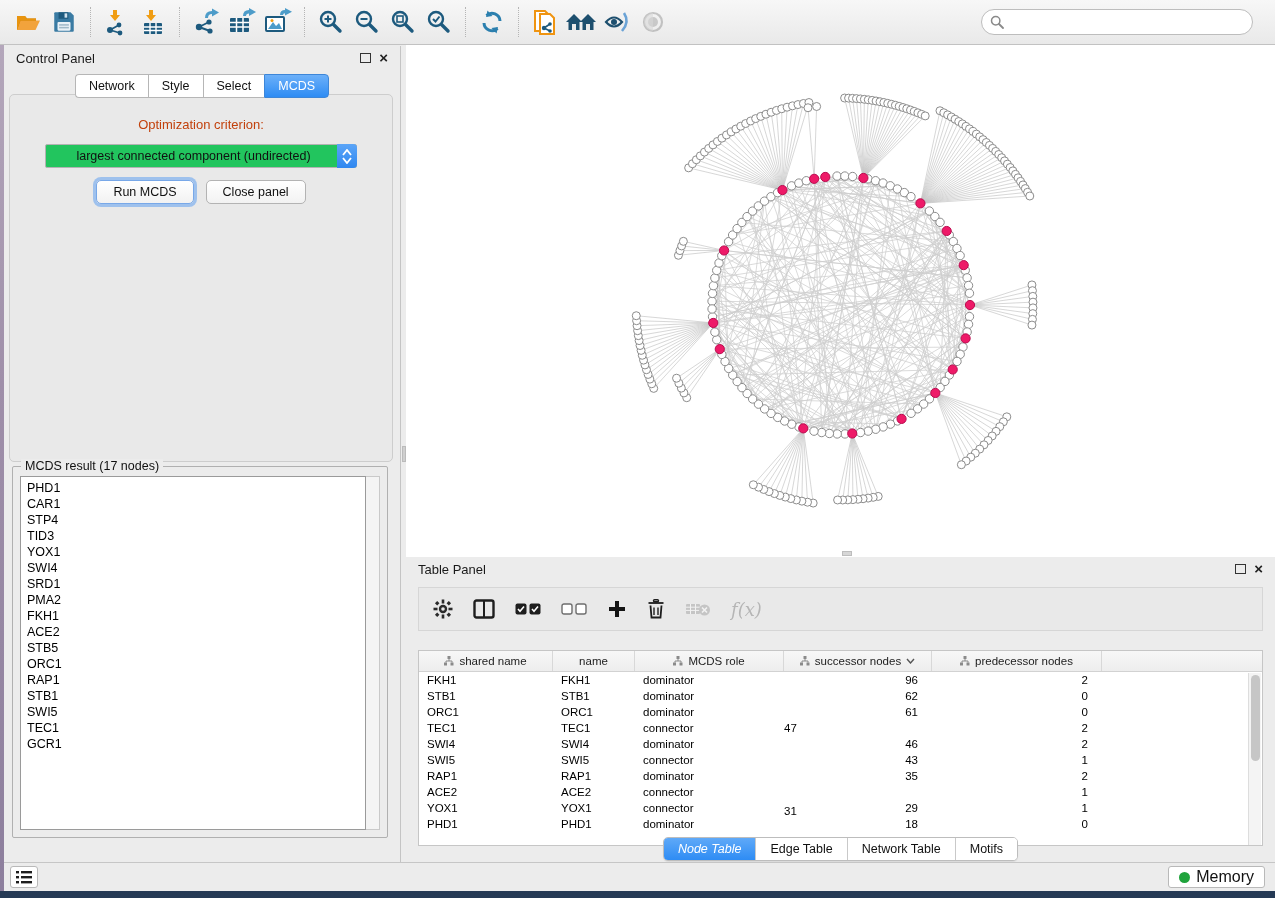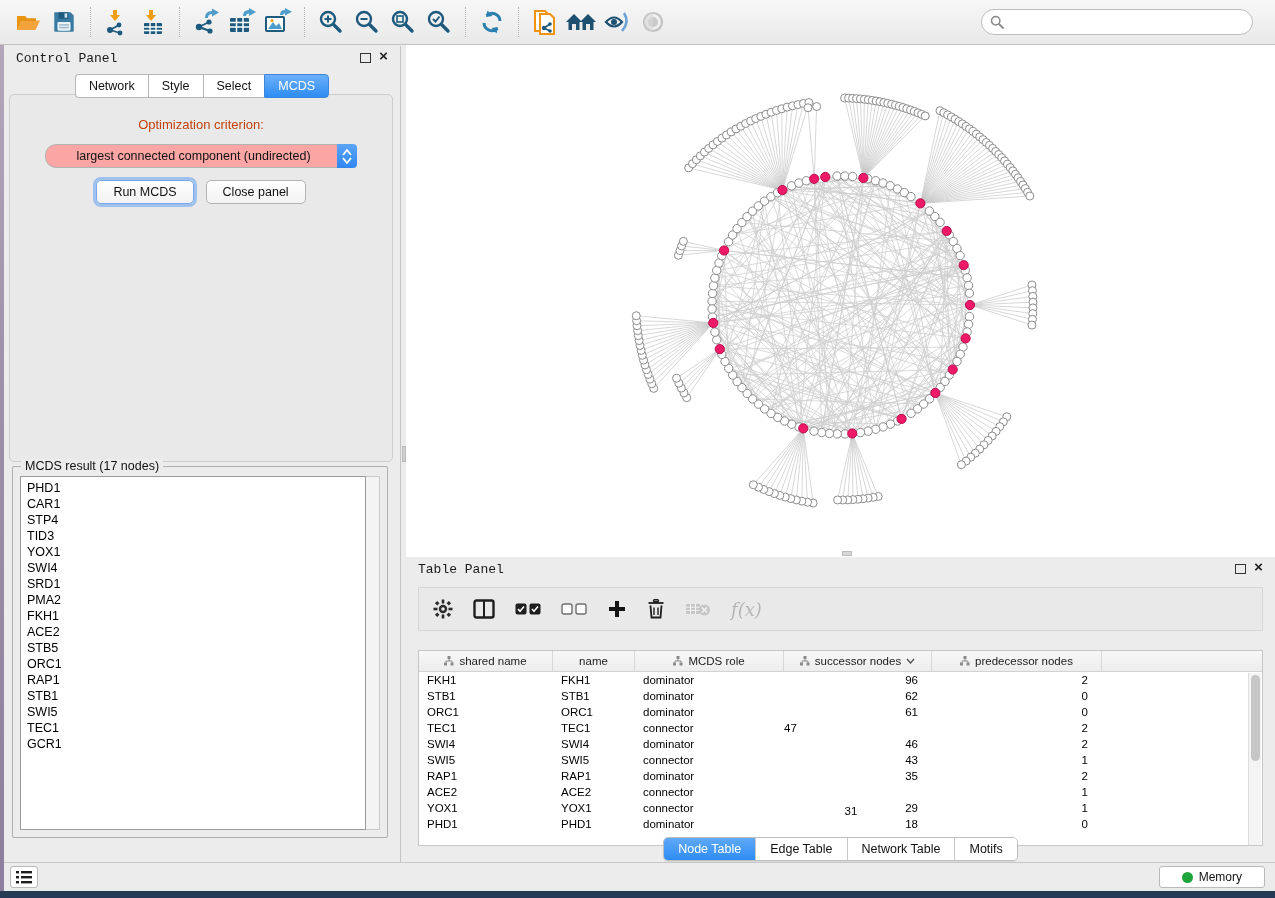--- a/index.html
+++ b/index.html
@@ -10,32 +10,32 @@
 
   
   .toolbar { position:absolute; left:0; top:0; width:1275px; height:45px; background:linear-gradient(180deg,#f7f7f7,#e9e9e9); border-bottom:1px solid #c2c2c2; display:flex; align-items:center; padding:0 10px; }
   .tb-ico { width:36px; height:34px; display:flex; align-items:center; justify-content:center; border-radius:4px; }
   .tb-sep { width:1px; height:30px; margin:0 8px; border-left:1px dotted #b5b5b5; }
   .search-wrap { margin-left:auto; margin-right:12px; width:272px; height:26px; background:#fff; border:1px solid #bdbdbd; border-radius:13px; display:flex; align-items:center; padding:0 8px; }
   .search-wrap input { border:none; outline:none; flex:1; font-size:12px; background:transparent; margin-left:5px; }
 
   
   .cpanel { position:absolute; left:4px; top:46px; width:396px; height:816px; background:#ececec; }
-  .panel-titlebar { height:24px; display:flex; align-items:center; padding:0 12px; font-size:13px; color:#1a1a1a;font-family:Liberation Mono, monospace; }
+  .panel-titlebar { height:24px; display:flex; align-items:center; padding:0 12px; font-size:13px; color:#1a1a1a; }
   .panel-btns { margin-left:auto; display:flex; align-items:center; gap:8px; }
   .float-ico { width:11px; height:10px; border:1.6px solid #333; display:inline-block; }
   .close-ico { font-size:15px; font-weight:bold; color:#222; line-height:10px; }
   .tabs-row { display:flex; justify-content:center; margin-top:4px; position:relative; z-index:2; }
   .tab { font-size:12.5px; padding:4px 13px; background:#fff; border:1px solid #b6b6b6; border-right:none; color:#111; }
   .tab:first-child { border-radius:4px 0 0 4px; }
   .tab:last-child { border-right:1px solid #b6b6b6; border-radius:0 4px 4px 0; }
   .tab.active { background:linear-gradient(180deg,#6cb0f9,#2e8cf4); color:#fff; border-color:#3d86d8; }
   .cp-card { position:absolute; left:5px; top:48px; width:384px; height:368px; background:#e9e9e9; border:1px solid #cdcdcd; border-radius:5px; }
   .opt-label { text-align:center; margin-top:22px; font-size:13px; color:#c2410c; }
-  .selectbox { margin:12px auto 0; width:312px; height:24px; background:#fca5a5; border:1px solid #b3b3b3; border-radius:11px; display:flex; align-items:center; position:relative; }
+  .selectbox { margin:12px auto 0; width:312px; height:24px; background:#22c55e; border:1px solid #b3b3b3; border-radius:2px; display:flex; align-items:center; position:relative; }
   .selectbox .sel-text { flex:1; text-align:center; font-size:12.5px; color:#111; padding-left:4px; }
   .sel-stepper { width:20px; height:24px; margin:-1px -1px -1px 0; background:linear-gradient(180deg,#5ba5f8,#2f87f0); border-radius:0 4px 4px 0; display:flex; flex-direction:column; align-items:center; justify-content:center; gap:1px; }
   .btn-row { display:flex; justify-content:center; gap:12px; margin-top:12px; }
   .btn { height:24px; padding:0 16px; background:linear-gradient(180deg,#ffffff,#f2f2f2); border:1px solid #b3b3b3; border-radius:5px; font-size:12.5px; color:#111; display:flex; align-items:center; }
   .btn.focus { box-shadow:0 0 0 3px rgba(96,160,240,.55); border-color:#78a8e8; }
   .groupbox { position:absolute; left:8px; top:420px; width:376px; height:372px; border:1px solid #b0b0b0; border-radius:2px; }
   .groupbox .legend { position:absolute; top:-8px; left:8px; background:#ececec; padding:0 4px; font-size:12.5px; color:#111; }
   .mcds-list { position:absolute; left:7px; top:9px; width:346px; height:354px; background:#fff; border:1px solid #9a9a9a; overflow:hidden; font-size:12.5px; color:#000; padding:3px 0 0 6px; line-height:16px; }
   .mcds-scroll { position:absolute; right:7px; top:9px; width:14px; height:354px; background:#f4f4f4; border:1px solid #c9c9c9; border-left:none; }
 
@@ -61,26 +61,26 @@
   .thead { display:flex; height:21px; background:linear-gradient(180deg,#f7f7f7,#ededed); border-bottom:1px solid #d2d2d2; font-size:11.5px; color:#222; }
   .th { display:flex; align-items:center; justify-content:center; gap:5px; border-right:1px solid #d8d8d8; height:100%; }
   .trow { display:flex; height:16px; font-size:11.5px; color:#000; align-items:center; }
   .td { overflow:hidden; white-space:nowrap; }
   .tscroll { position:absolute; right:1px; top:22px; width:13px; height:172px; background:#f4f4f4; border-left:1px solid #ddd; }
   .tthumb { position:absolute; left:2px; top:2px; width:9px; height:86px; background:#c6c6c6; border-radius:5px; }
   .bottom-tabs { position:absolute; left:0; right:0; top:280px; display:flex; justify-content:center; }
   .seg { display:flex; background:#fff; border:1px solid #bdbdbd; border-radius:5px; overflow:hidden; box-shadow:0 1px 1px rgba(0,0,0,.08); }
   .seg .seg-tab { font-size:12.5px; padding:4px 14px; color:#111; border-right:1px solid #c9c9c9; background:#fff; }
   .seg .seg-tab:last-child { border-right:none; }
-  .seg .seg-tab.active { background:linear-gradient(180deg,#5fa9f8,#2e8cf4); color:#fff; }
+  .seg .seg-tab.active { background:linear-gradient(180deg,#5fa9f8,#2e8cf4); color:#fff;font-style:italic; }
 
   
   .statusbar { position:absolute; left:0; top:862px; width:1275px; height:29px; background:#ececec; border-top:1px solid #c6c6c6; display:flex; align-items:center; padding:0 10px; }
   .sb-btn { width:28px; height:22px; background:#fff; border:1px solid #b9b9b9; border-radius:3px; display:flex; align-items:center; justify-content:center; }
-  .mem-btn { margin-left:auto; height:22px; background:#fff; border:1px solid #b9b9b9; border-radius:3px; display:flex; align-items:center; gap:6px; padding:0 22px; font-size:12px; color:#111; }
+  .mem-btn { margin-left:auto; height:22px; background:#fff; border:1px solid #b9b9b9; border-radius:3px; display:flex; align-items:center; gap:6px; padding:0 10px; font-size:16px; color:#111; }
   .mem-dot { width:11px; height:11px; border-radius:50%; background:#1fa33c; }
 
   .ghost { opacity:.45; }
   svg { display:block; }
 </style>
 </head>
 <body>
 
 <div class="win">
 
@@ -1140,21 +1140,21 @@
             <div class="td" style="width: 134px; text-align: left; padding: 0px 0px 0px 8px;">RAP1</div>
             <div class="td" style="width: 82px; text-align: left; padding: 0px 0px 0px 8px;">RAP1</div>
             <div class="td" style="width: 149px; text-align: left; padding: 0px 0px 0px 8px;">dominator</div>
             <div class="td" style="width: 148px; text-align: right; padding: 0px 14px 0px 0px;">35</div>
             <div class="td" style="width: 170px; text-align: right; padding: 0px 14px 0px 0px;">2</div>
           </div>
           <div class="trow">
             <div class="td" style="width: 134px; text-align: left; padding: 0px 0px 0px 8px;">ACE2</div>
             <div class="td" style="width: 82px; text-align: left; padding: 0px 0px 0px 8px;">ACE2</div>
             <div class="td" style="width: 149px; text-align: left; padding: 0px 0px 0px 8px;">connector</div>
-            <div class="td" style="width: 148px; text-align: center; padding: 0px 14px 0px 0px; margin-top: 38px;">31</div>
+            <div class="td" style="width: 148px; text-align: left; padding: 0px 14px 0px 0px; margin-top: 38px;">31</div>
             <div class="td" style="width: 170px; text-align: right; padding: 0px 14px 0px 0px;">1</div>
           </div>
           <div class="trow">
             <div class="td" style="width: 134px; text-align: left; padding: 0px 0px 0px 8px;">YOX1</div>
             <div class="td" style="width: 82px; text-align: left; padding: 0px 0px 0px 8px;">YOX1</div>
             <div class="td" style="width: 149px; text-align: left; padding: 0px 0px 0px 8px;">connector</div>
             <div class="td" style="width: 148px; text-align: right; padding: 0px 14px 0px 0px;">29</div>
             <div class="td" style="width: 170px; text-align: right; padding: 0px 14px 0px 0px;">1</div>
           </div>
           <div class="trow">

